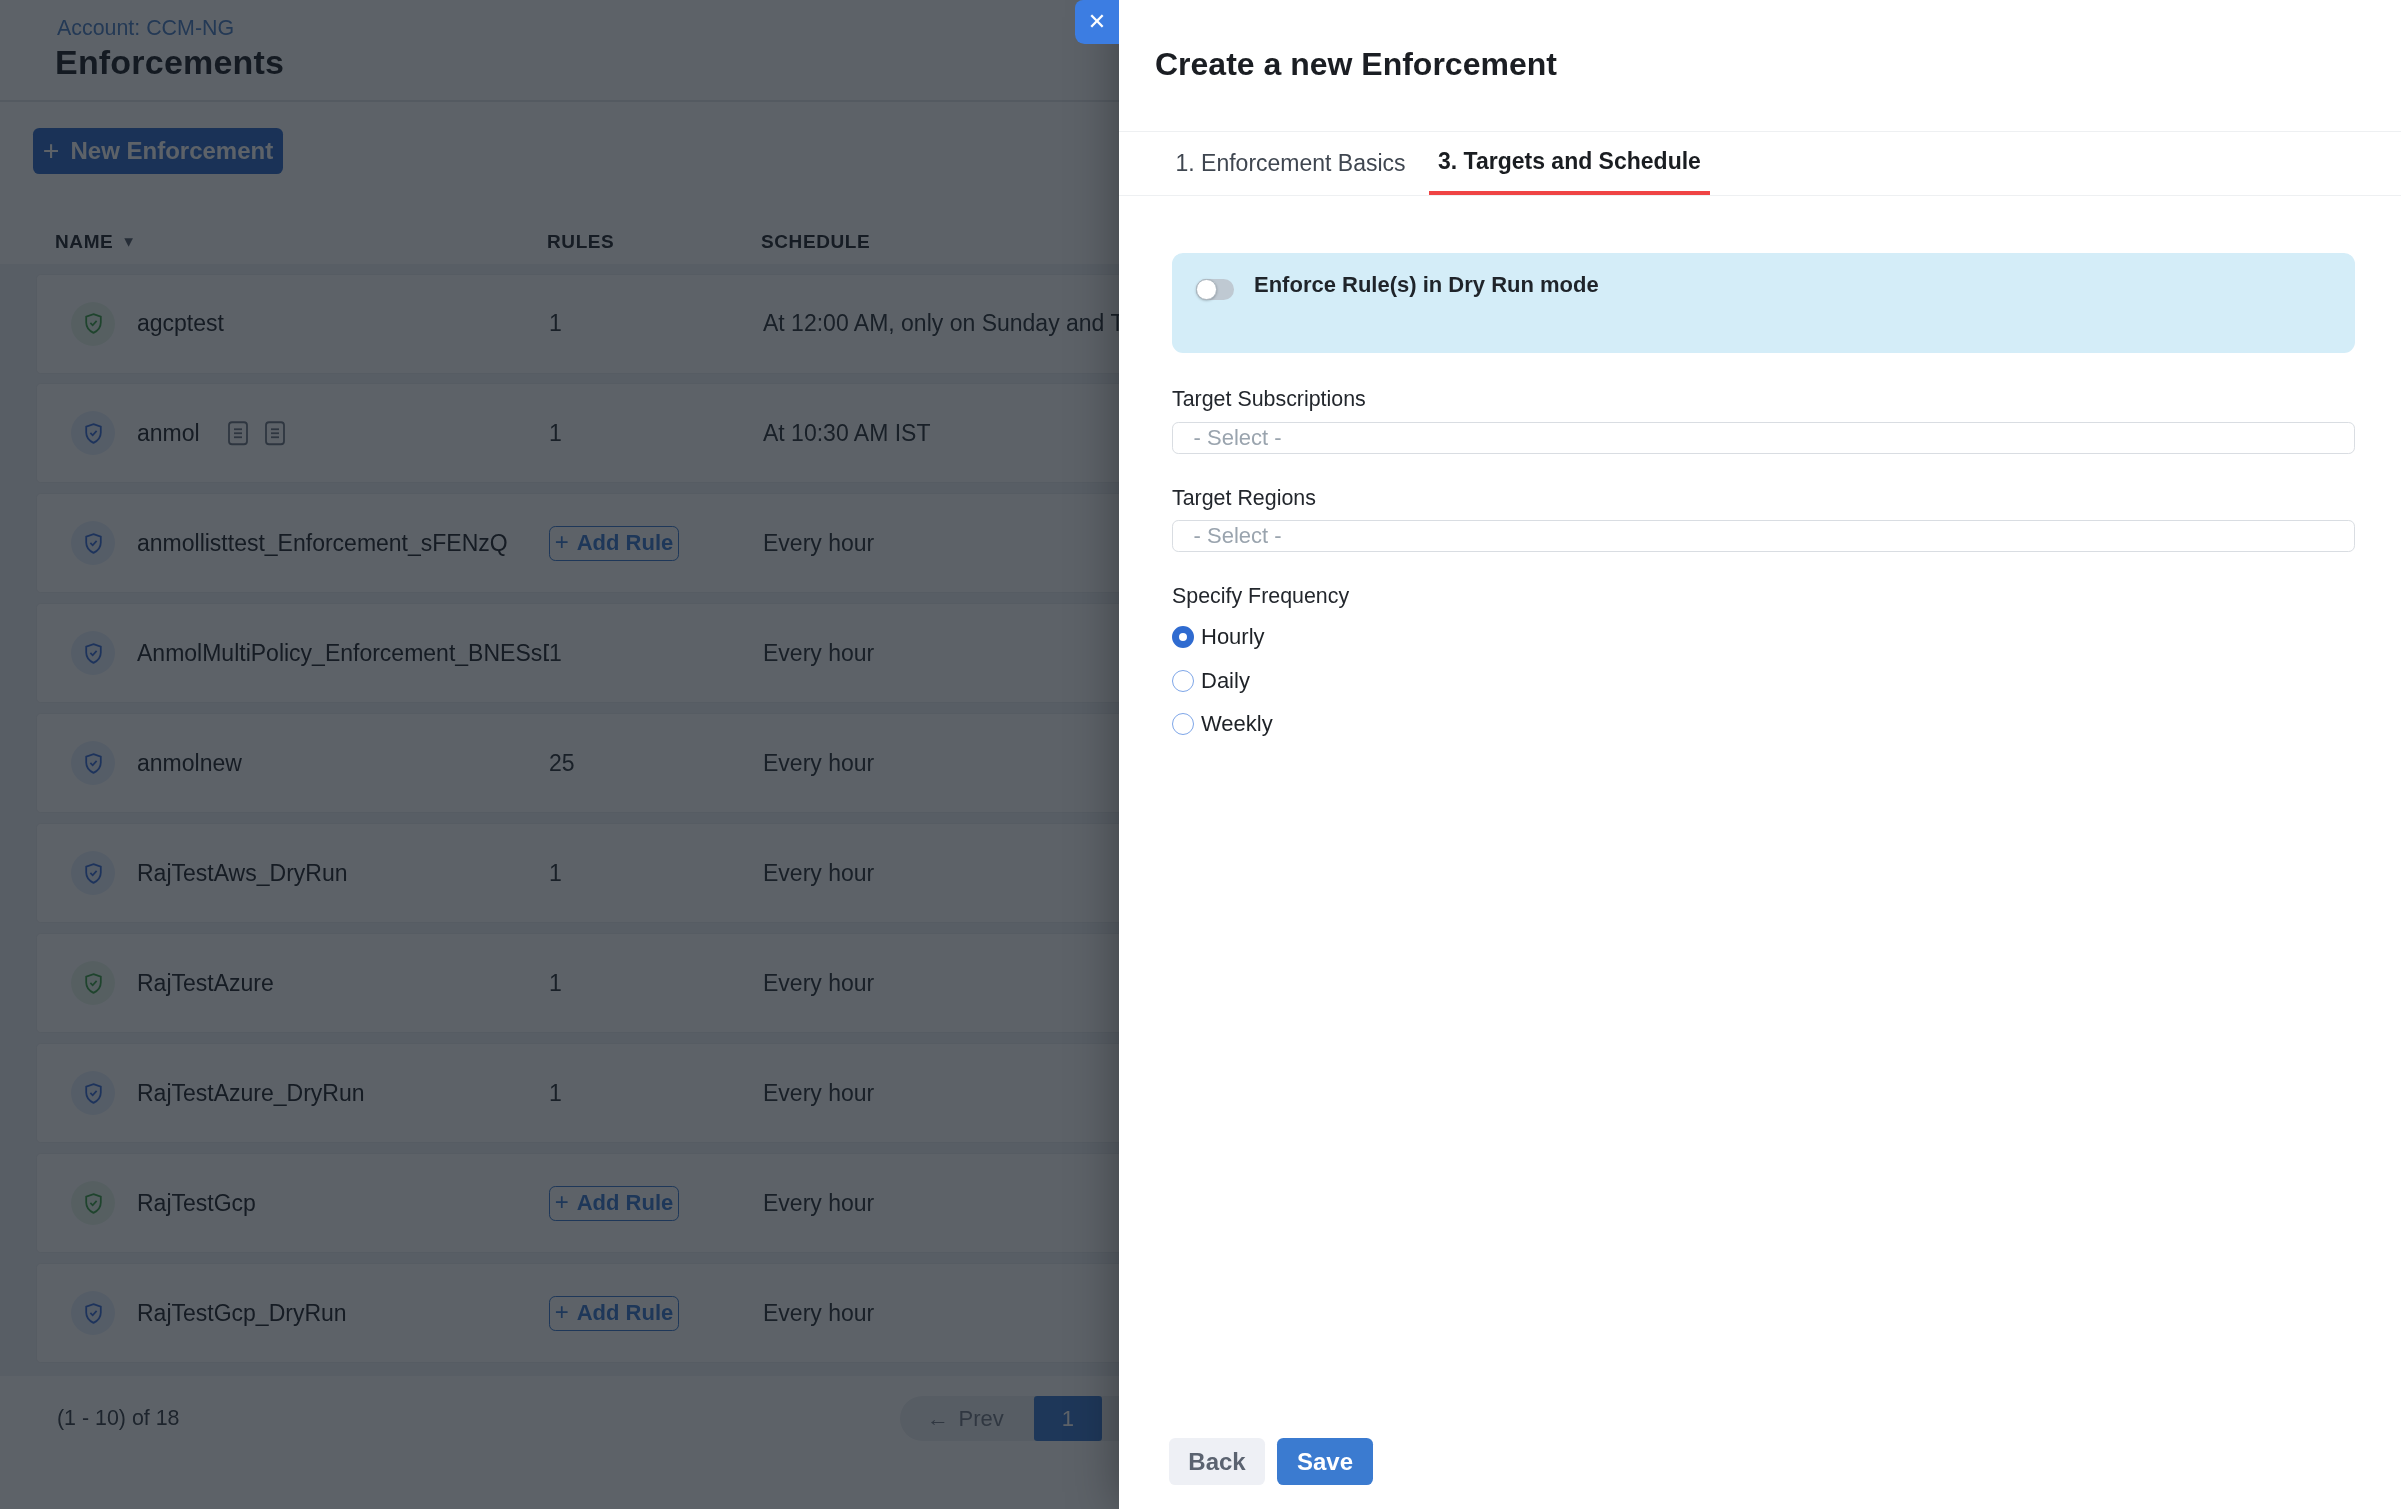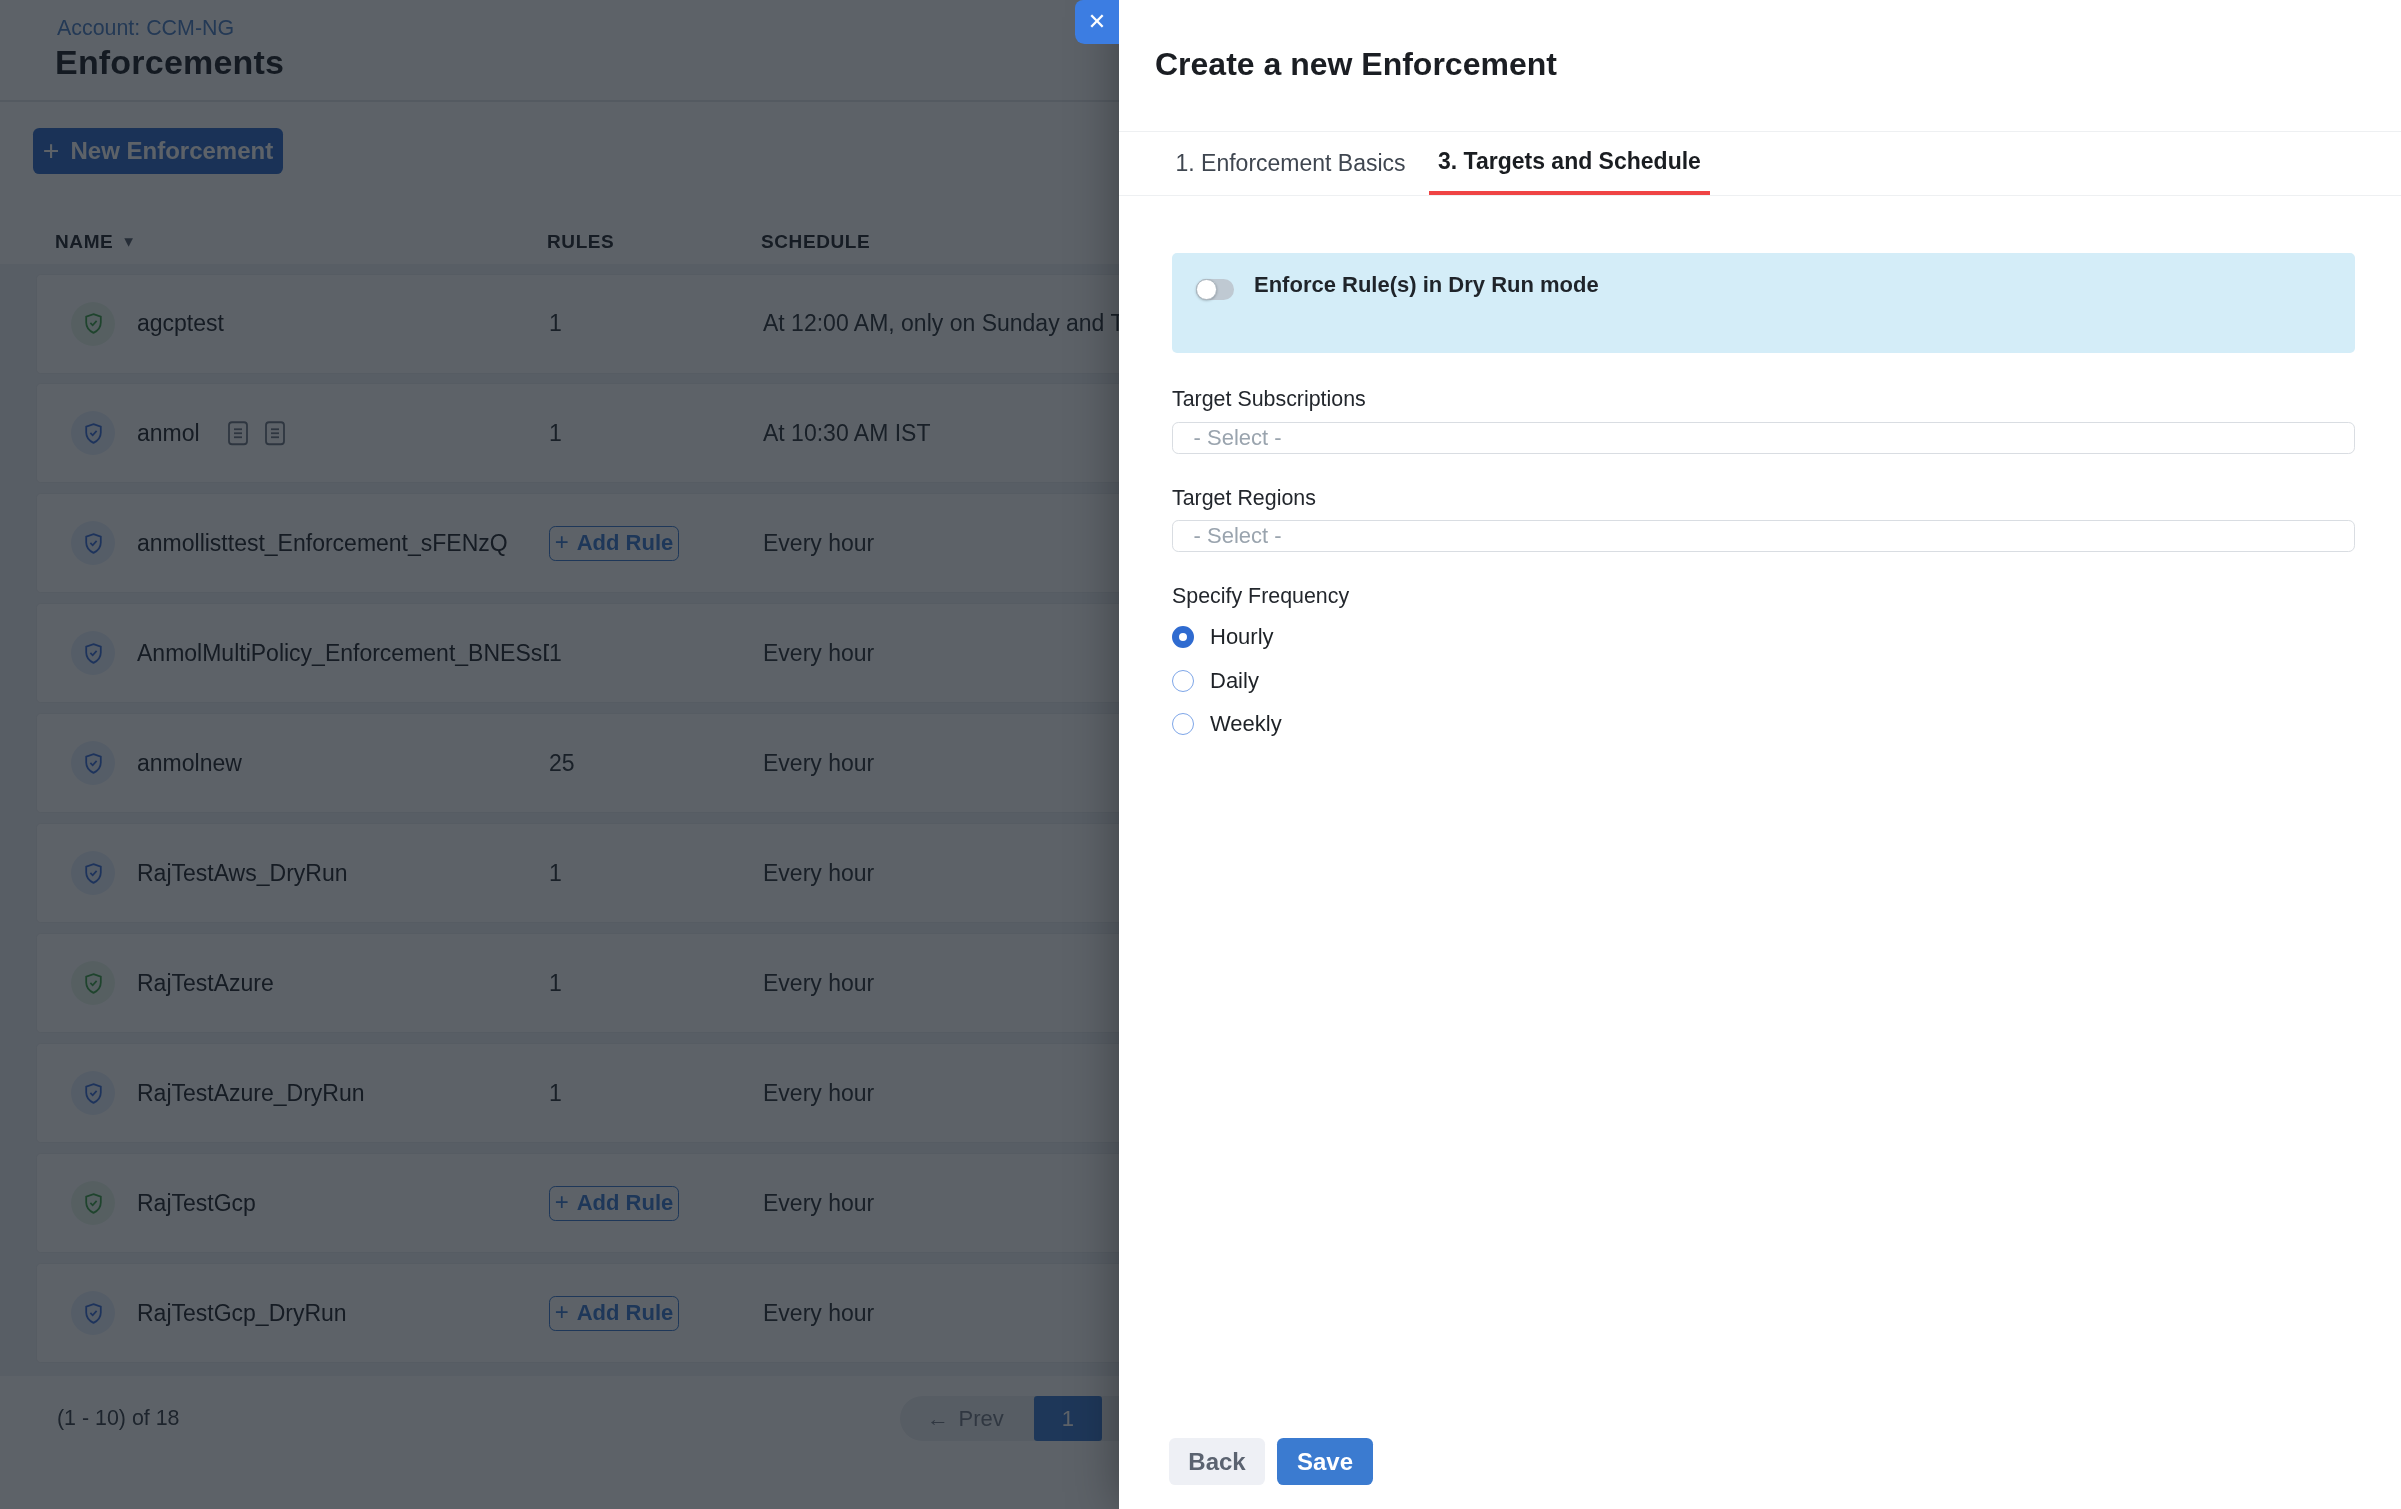--- a/index.html
+++ b/index.html
@@ -92,39 +92,39 @@
     position:absolute; left:0; top:131px; width:100%; height:65px;
     border-top:1.6px solid #eef0f2; border-bottom:1.6px solid #eef0f2;
     display:flex; align-items:stretch; padding-left:47px; gap:13.4px;
   }
   .tab { display:flex; align-items:center; padding:0 9.5px; font-size:23px; color:#3f4650;
     background:none; border:none; font-family:inherit; cursor:pointer; }
   .tab.active { color:#1a1d21; font-weight:700; border-bottom:4px solid #ef4444; }
 
   .panel-content { position:absolute; left:53px; top:195px; width:1183px; }
 
-  .dryrun-banner { position:relative; margin-top:58px; height:100px; background:#d4edf8; border-radius:5px; }
+  .dryrun-banner { position:relative; margin-top:58px; height:100px; background:#d4edf8; border-radius:11px; }
   .toggle { position:absolute; left:24px; top:26px; width:38px; height:20.6px; border-radius:10.3px;
     background:#bfc9d2; cursor:pointer; }
   .toggle .knob { position:absolute; left:0; top:0; width:20.6px; height:20.6px; border-radius:50%;
     background:#ffffff; border:0.8px solid #a9b4bd; box-shadow:0 0.8px 2.4px rgba(0,0,0,.25); }
   .dryrun-texts { padding:19px 0 0 82px; }
   .dryrun-title { font-size:22px; font-weight:600; color:#1f242a; }
   .dryrun-desc { margin-top:10.3px; font-size:21.4px; color:#25292e; }
 
   .field-label { font-size:21.4px; color:#23272d; }
   .fl-1 { margin-top:34px; }
   .fl-2 { margin-top:32px; }
   .fl-3 { margin-top:32px; }
   .select-box {
     margin-top:9.5px; height:32px; border:1.6px solid #d9dde2; border-radius:6.3px; background:#fff;
     display:flex; align-items:center; padding-left:20.6px; font-size:22px; color:#9aa4ae; cursor:pointer;
   }
 
-  .radio-row { display:flex; align-items:center; gap:16px; margin-top:13.4px; height:30px; cursor:pointer; }
+  .radio-row { display:flex; align-items:center; gap:7px; margin-top:13.4px; height:30px; cursor:pointer; }
   .radio-row:first-of-type { margin-top:16px; }
   .radio { width:22px; height:22px; border-radius:50%; background:#fff; flex:0 0 22px; }
   .radio.off { border:1.6px solid #7ea6e8; }
   .radio.on  { border:7.1px solid #2f6bd0; }
   .radio-label { font-size:22px; color:#1e2227; }
 
   .panel-footer { position:absolute; left:50px; bottom:24px; display:flex; gap:12px; }
   .back-btn { width:96px; height:47px; background:#eef0f5; color:#5b6370; border:none;
     border-radius:6.3px; font-size:24px; font-weight:600; font-family:inherit; cursor:pointer; }
   .save-btn { width:96px; height:47px; background:#3b7bd0; color:#ffffff; border:none;

